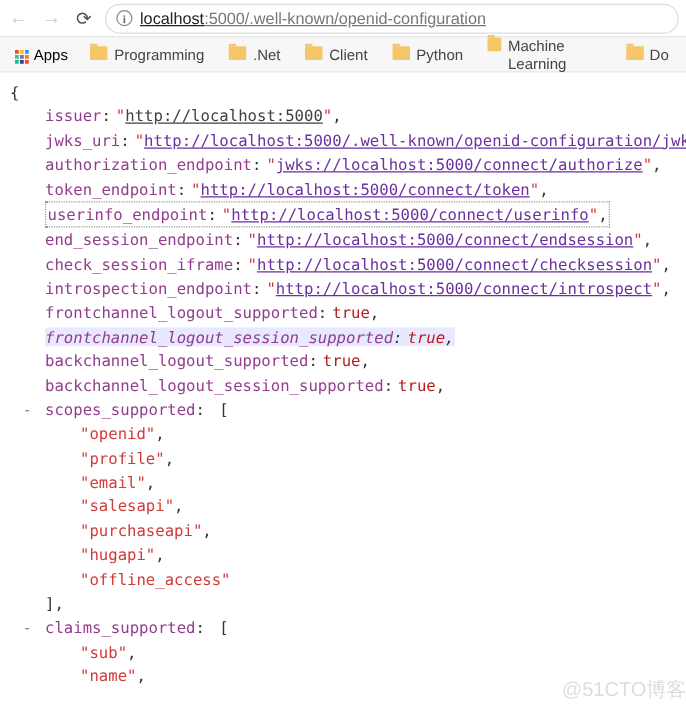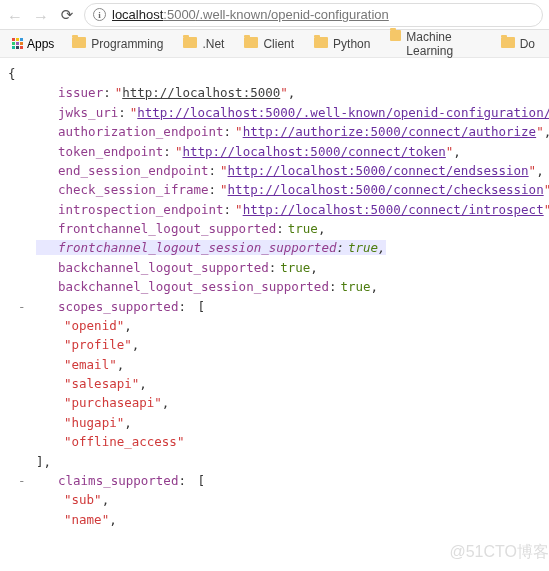--- a/index.html
+++ b/index.html
@@ -5,36 +5,36 @@
   * { margin: 0; padding: 0; box-sizing: border-box; }
   body { font-family: Arial, sans-serif; font-size: 12px; background: #fff; width: 549px; }
   .nav-bar { display: flex; align-items: center; height: 30px; padding: 0 6px; border-bottom: 1px solid #e0e0e0; gap: 8px; }
   .nav-arrow { color: #ccc; font-size: 16px; width: 18px; text-align: center; }
   .reload { color: #555; font-size: 15px; width: 18px; text-align: center; cursor: pointer; }
   .omnibox { flex: 1; display: flex; align-items: center; border: 1px solid #ddd; border-radius: 14px; height: 24px; padding: 0 8px; gap: 6px; overflow: hidden; }
   .info-icon { border: 1px solid #888; border-radius: 50%; width: 13px; height: 13px; display: flex; align-items: center; justify-content: center; font-size: 9px; color: #666; font-family: serif; font-weight: bold; }
   .url-host { color: #222; font-size: 13px; text-decoration: underline; }
   .url-path { color: #777; font-size: 13px; text-decoration: underline; }
   .bookmarks { display: flex; align-items: center; height: 28px; padding: 0 6px; border-bottom: 1px solid #e8e8e8; gap: 4px; background: #f7f7f7; }
-  .apps-btn { display: flex; align-items: center; gap: 4px; padding: 2px 6px; cursor: pointer; }
+  .apps-btn { display: flex; align-items: flex-end; gap: 4px; padding: 2px 6px; cursor: pointer; }
   .apps-icon { display: grid; grid-template-columns: repeat(3,3px); grid-template-rows: repeat(3,3px); gap: 1px; }
   .apps-icon span:nth-child(1){background:#e74c3c}.apps-icon span:nth-child(2){background:#f1c40f}.apps-icon span:nth-child(3){background:#3498db}
   .apps-icon span:nth-child(4){background:#2ecc71}.apps-icon span:nth-child(5){background:#9b59b6}.apps-icon span:nth-child(6){background:#e67e22}
   .apps-icon span:nth-child(7){background:#1abc9c}.apps-icon span:nth-child(8){background:#34495e}.apps-icon span:nth-child(9){background:#e74c3c}
   .bm { display: flex; align-items: flex-start; gap: 5px; padding: 2px 8px; cursor: pointer; color: #444; font-size: 12px; }
   .folder-icon { width: 14px; height: 11px; background: #f5c768; border-radius: 1px; position: relative; }
   .folder-icon::before { content: ""; position: absolute; top: -2px; left: 0; width: 6px; height: 2px; background: #f5c768; border-radius: 1px 1px 0 0; }
   .content { font-family: "Consolas", monospace; font-size: 12.5px; padding: 6px 8px; line-height: 1.55; white-space: nowrap; }
   .brace { color: #333; }
-  .key { color: #923d8d; margin-left: 22px; }
+  .key { color: #923d8d; }
   .colon { color: #333; padding: 0 4px 0 0; }
   .str { color: #d03a3a; }
   .link { color: #404040; text-decoration: underline; cursor: pointer; }
   .vlink { color: #6b2fa0; text-decoration: underline; cursor: pointer; }
-  .bool { color: #4d7c0f; }
+  .bool { color: #b91c1c; }
   .punct { color: #333; }
   .indent1 { padding-left: 28px; }
   .indent2 { padding-left: 56px; }
   .line { display: block; }
   .dotted { border: 1px dotted #999; padding: 0 1px; display: inline-block; }
   .hl { background: #e8e8ff; font-style: italic; }
   .collapser { color: #888; position: absolute; left: 10px; cursor: pointer; }
   .rel { position: relative; }
   .watermark { position: fixed; right: 0; bottom: 8px; color: #ddd; font-size: 16px; font-family: Arial; }
 </style>
@@ -89,22 +89,23 @@
   <div class="bm">
       <div class="folder-icon"></div>
       <span>Do</span>
     </div>
 </div>
 
 <div class="content">
 <span class="line brace">{</span>
 <span class="line indent1"><span class="key">issuer</span><span class="colon">:</span><span class="str">"<span class="link">http://localhost:5000</span>"</span><span class="punct">,</span></span>
 <span class="line indent1"><span class="key">jwks_uri</span><span class="colon">:</span><span class="str">"<span class="vlink">http://localhost:5000/.well-known/openid-configuration/jwks</span>"</span></span>
-<span class="line indent1"><span class="key">authorization_endpoint</span><span class="colon">:</span><span class="str">"<span class="vlink">http://authorize:5000/connect/authorize</span>"</span><span class="punct">,</span></span>
+<span class="line indent1"><span class="key">authorization_endpoint</span><span class="colon">:</span><span class="str">"<span class="vlink">jwks://localhost:5000/connect/authorize</span>"</span><span class="punct">,</span></span>
 <span class="line indent1"><span class="key">token_endpoint</span><span class="colon">:</span><span class="str">"<span class="vlink">http://localhost:5000/connect/token</span>"</span><span class="punct">,</span></span>
+<span class="line indent1"><span class="dotted"><span class="key">userinfo_endpoint</span><span class="colon">:</span><span class="str">"<span class="vlink">http://localhost:5000/connect/userinfo</span>"</span><span class="punct">,</span></span></span>
 <span class="line indent1"><span class="key">end_session_endpoint</span><span class="colon">:</span><span class="str">"<span class="vlink">http://localhost:5000/connect/endsession</span>"</span><span class="punct">,</span></span>
 <span class="line indent1"><span class="key">check_session_iframe</span><span class="colon">:</span><span class="str">"<span class="vlink">http://localhost:5000/connect/checksession</span>"</span><span class="punct">,</span></span>
 <span class="line indent1"><span class="key">introspection_endpoint</span><span class="colon">:</span><span class="str">"<span class="vlink">http://localhost:5000/connect/introspect</span>"</span><span class="punct">,</span></span>
 <span class="line indent1"><span class="key">frontchannel_logout_supported</span><span class="colon">:</span><span class="bool">true</span><span class="punct">,</span></span>
 <span class="line indent1"><span class="hl"><span class="key">frontchannel_logout_session_supported</span><span class="colon">:</span><span class="bool">true</span><span class="punct">,</span></span></span>
 <span class="line indent1"><span class="key">backchannel_logout_supported</span><span class="colon">:</span><span class="bool">true</span><span class="punct">,</span></span>
 <span class="line indent1"><span class="key">backchannel_logout_session_supported</span><span class="colon">:</span><span class="bool">true</span><span class="punct">,</span></span>
 <span class="line indent1 rel"><span class="collapser">-</span><span class="key">scopes_supported</span><span class="colon">:</span><span class="punct"> [</span></span>
 <span id="scopes-list"><span class="line indent2"><span class="str">"openid"</span><span class="punct">,</span></span><span class="line indent2"><span class="str">"profile"</span><span class="punct">,</span></span><span class="line indent2"><span class="str">"email"</span><span class="punct">,</span></span><span class="line indent2"><span class="str">"salesapi"</span><span class="punct">,</span></span><span class="line indent2"><span class="str">"purchaseapi"</span><span class="punct">,</span></span><span class="line indent2"><span class="str">"hugapi"</span><span class="punct">,</span></span><span class="line indent2"><span class="str">"offline_access"</span></span></span>
 <span class="line indent1"><span class="punct">],</span></span>

